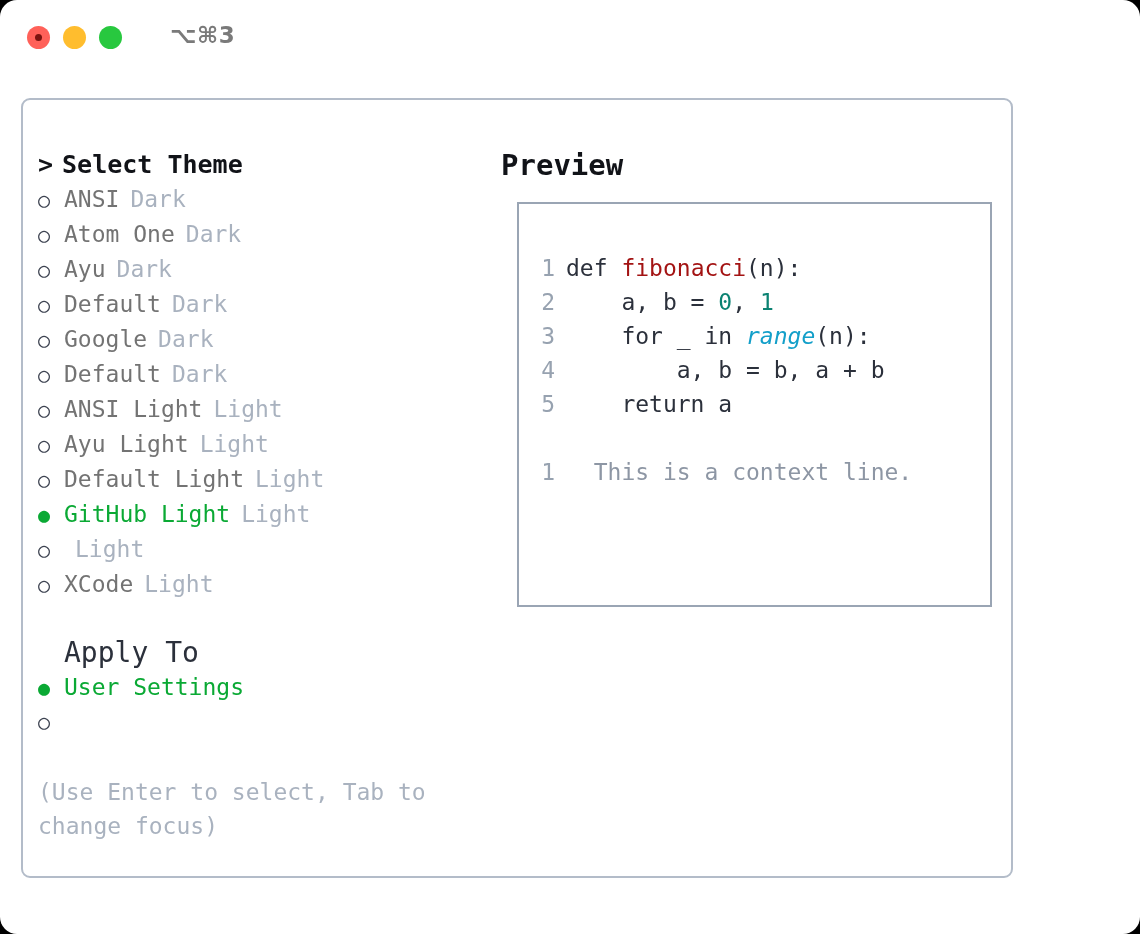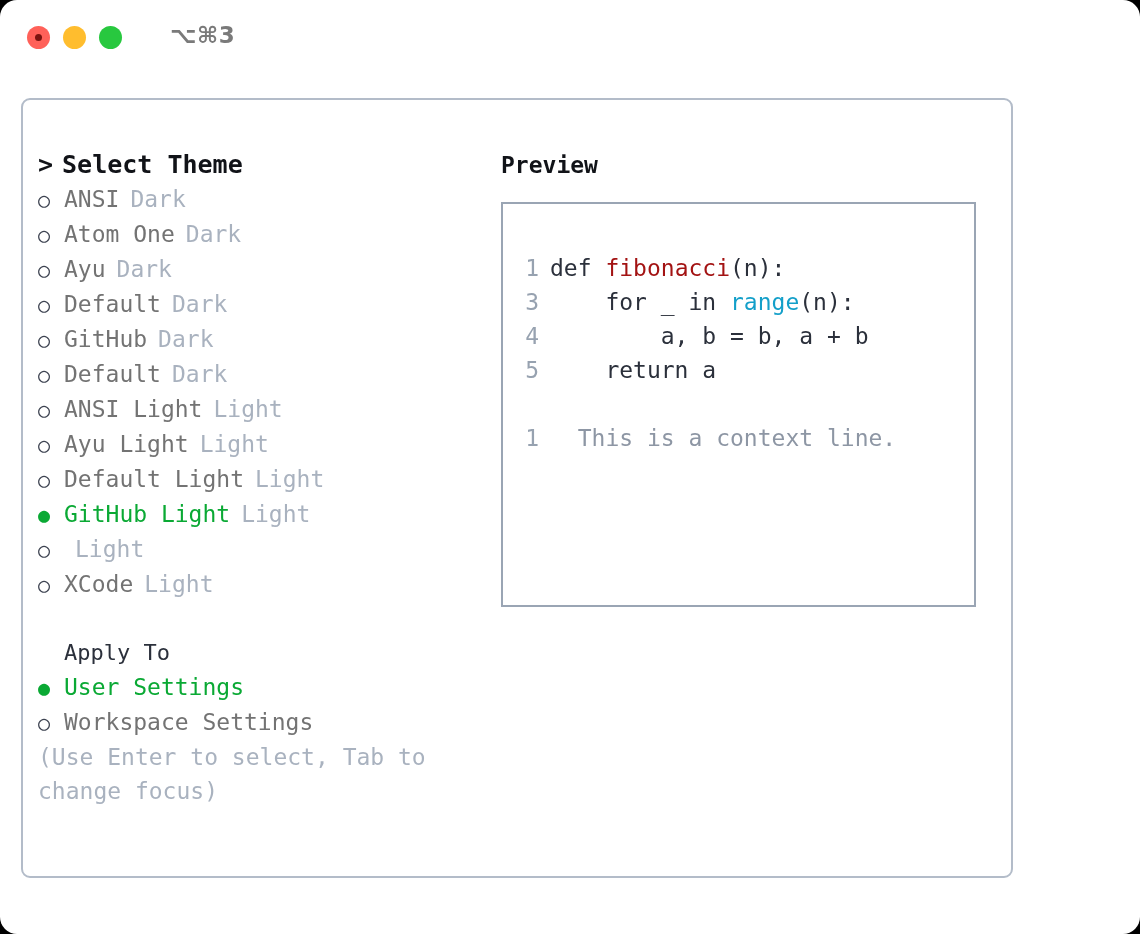--- a/index.html
+++ b/index.html
@@ -127,56 +127,58 @@
   .opt-name.sel { color: #0aa934; text-align: center; }
   .opt-tag {
     color: #a9b2bf;
     margin-left: 11px;
   }
 
   .subsection {
     margin-top: 34px;
   }
   .sub-title {
-    font-size: 22px;
+    font-size: 28px;
     color: #2b303b;
     line-height: 34px;
     padding-left: 26px;
     white-space: nowrap;
   }
 
   .hint-text {
+    margin-top: 36px;
     font-size: 23px;
     color: #a9b2bf;
     line-height: 34px;
     width: 400px;
   }
 
   
   .right-col {
     position: absolute;
     left: 478px;
     top: 48px;
     width: 500px;
   }
   .preview-title {
-    font-size: 23px;
+    font-size: 29px;
     font-weight: bold;
     color: #111318;
     line-height: 34px;
     white-space: nowrap;
   }
   .preview-box {
     margin-top: 20px;
     width: 475px;
     height: 405px;
     border: 2px solid #9aa5b4;
     background: #ffffff;
     box-sizing: border-box;
     position: relative;
+    margin-left: 16px;
   }
   .code-area {
     position: absolute;
     left: 14px;
     top: 47px;
     right: 6px;
   }
   .code-line {
     font-size: 23px;
     line-height: 34px;
@@ -185,21 +187,21 @@
   }
   .ln {
     display: inline-block;
     width: 22px;
     text-align: right;
     color: #97a2b0;
     margin-right: 11px;
   }
   .tok-fn    { color: #a31313; }
   .tok-num   { color: #0b8272; }
-  .tok-call  { color: #139fc9; }
+  .tok-call  { color: #139fc9; font-style: italic; }
   .diff-gap  { height: 34px; }
   .diff-ctx  { color: #8d96a4; }
   .diff-del  { color: #bb1a1a; }
   .diff-add  { color: #07c107; }
 </style>
 </head>
 <body>
 
 <div class="app-surface">
 
@@ -238,21 +240,21 @@
               <span class="opt-name">Ayu</span>
               <span class="opt-tag">Dark</span>
             </div>
             <div class="option-row">
               <span class="bullet">○</span>
               <span class="opt-name">Default</span>
               <span class="opt-tag">Dark</span>
             </div>
             <div class="option-row">
               <span class="bullet">○</span>
-              <span class="opt-name">GitHub</span>
+              <span class="opt-name">Google</span>
               <span class="opt-tag">Dark</span>
             </div>
             <div class="option-row">
               <span class="bullet">○</span>
               <span class="opt-name">Default</span>
               <span class="opt-tag">Dark</span>
             </div>
             <div class="option-row">
               <span class="bullet">○</span>
               <span class="opt-name">ANSI Light</span>
@@ -286,34 +288,34 @@
 
         <div class="subsection">
           <div class="sub-title">Apply To</div>
           <div id="apply-list">
               <div class="option-row">
                 <span class="bullet sel">●</span>
                 <span class="opt-name sel">User Settings</span>
               </div>
               <div class="option-row">
                 <span class="bullet">○</span>
-                <span class="opt-name">Workspace Settings</span>
               </div>
             </div>
         </div>
 
         <div class="hint-text">(Use Enter to select, Tab to change focus)</div>
       </div>
 
       <div class="right-col">
         <div class="preview-title">Preview</div>
         <div class="preview-box">
           <div class="code-area">
             <div id="code-lines">
                 <div class="code-line"><span class="ln">1</span><span>def </span><span class="tok-fn">fibonacci</span><span>(n):</span></div>
+                <div class="code-line"><span class="ln">2</span><span>    a, b = </span><span class="tok-num">0</span><span>, </span><span class="tok-num">1</span></div>
                 <div class="code-line"><span class="ln">3</span><span>    for _ in </span><span class="tok-call">range</span><span>(n):</span></div>
                 <div class="code-line"><span class="ln">4</span><span>        a, b = b, a + b</span></div>
                 <div class="code-line"><span class="ln">5</span><span>    return a</span></div>
               </div>
             <div class="diff-gap"></div>
             <div id="diff-lines">
                 <div class="code-line"><span class="ln">1</span><span class="diff-ctx"> </span><span class="diff-ctx"> This is a context line.</span></div>
               </div>
           </div>
         </div>

